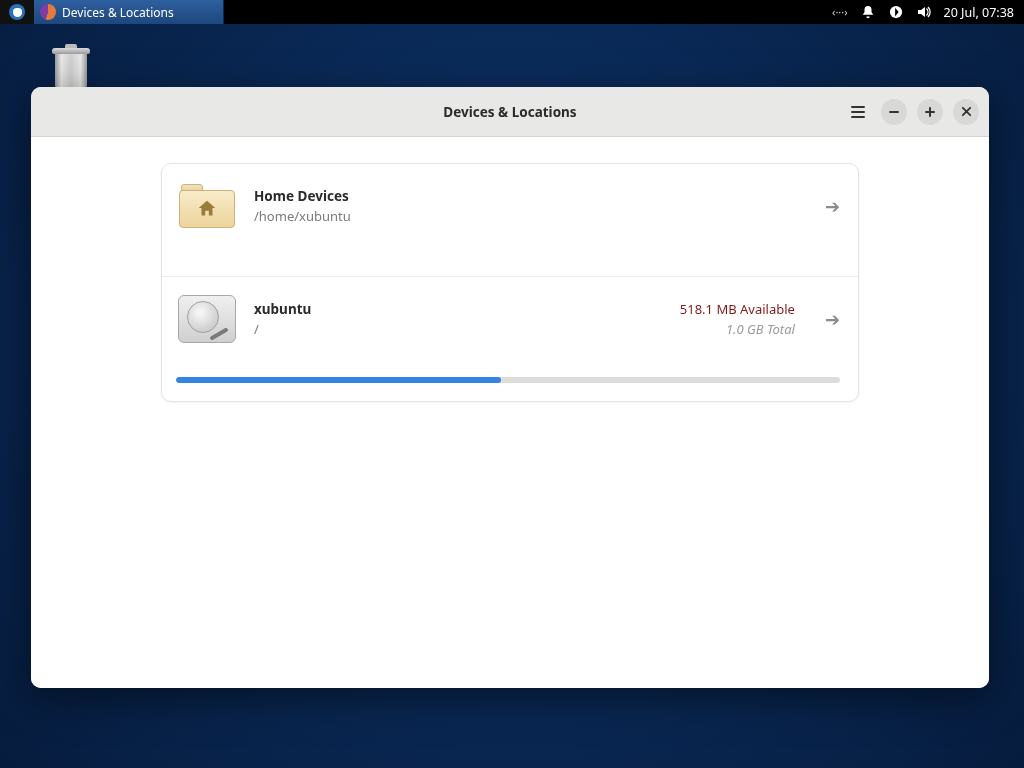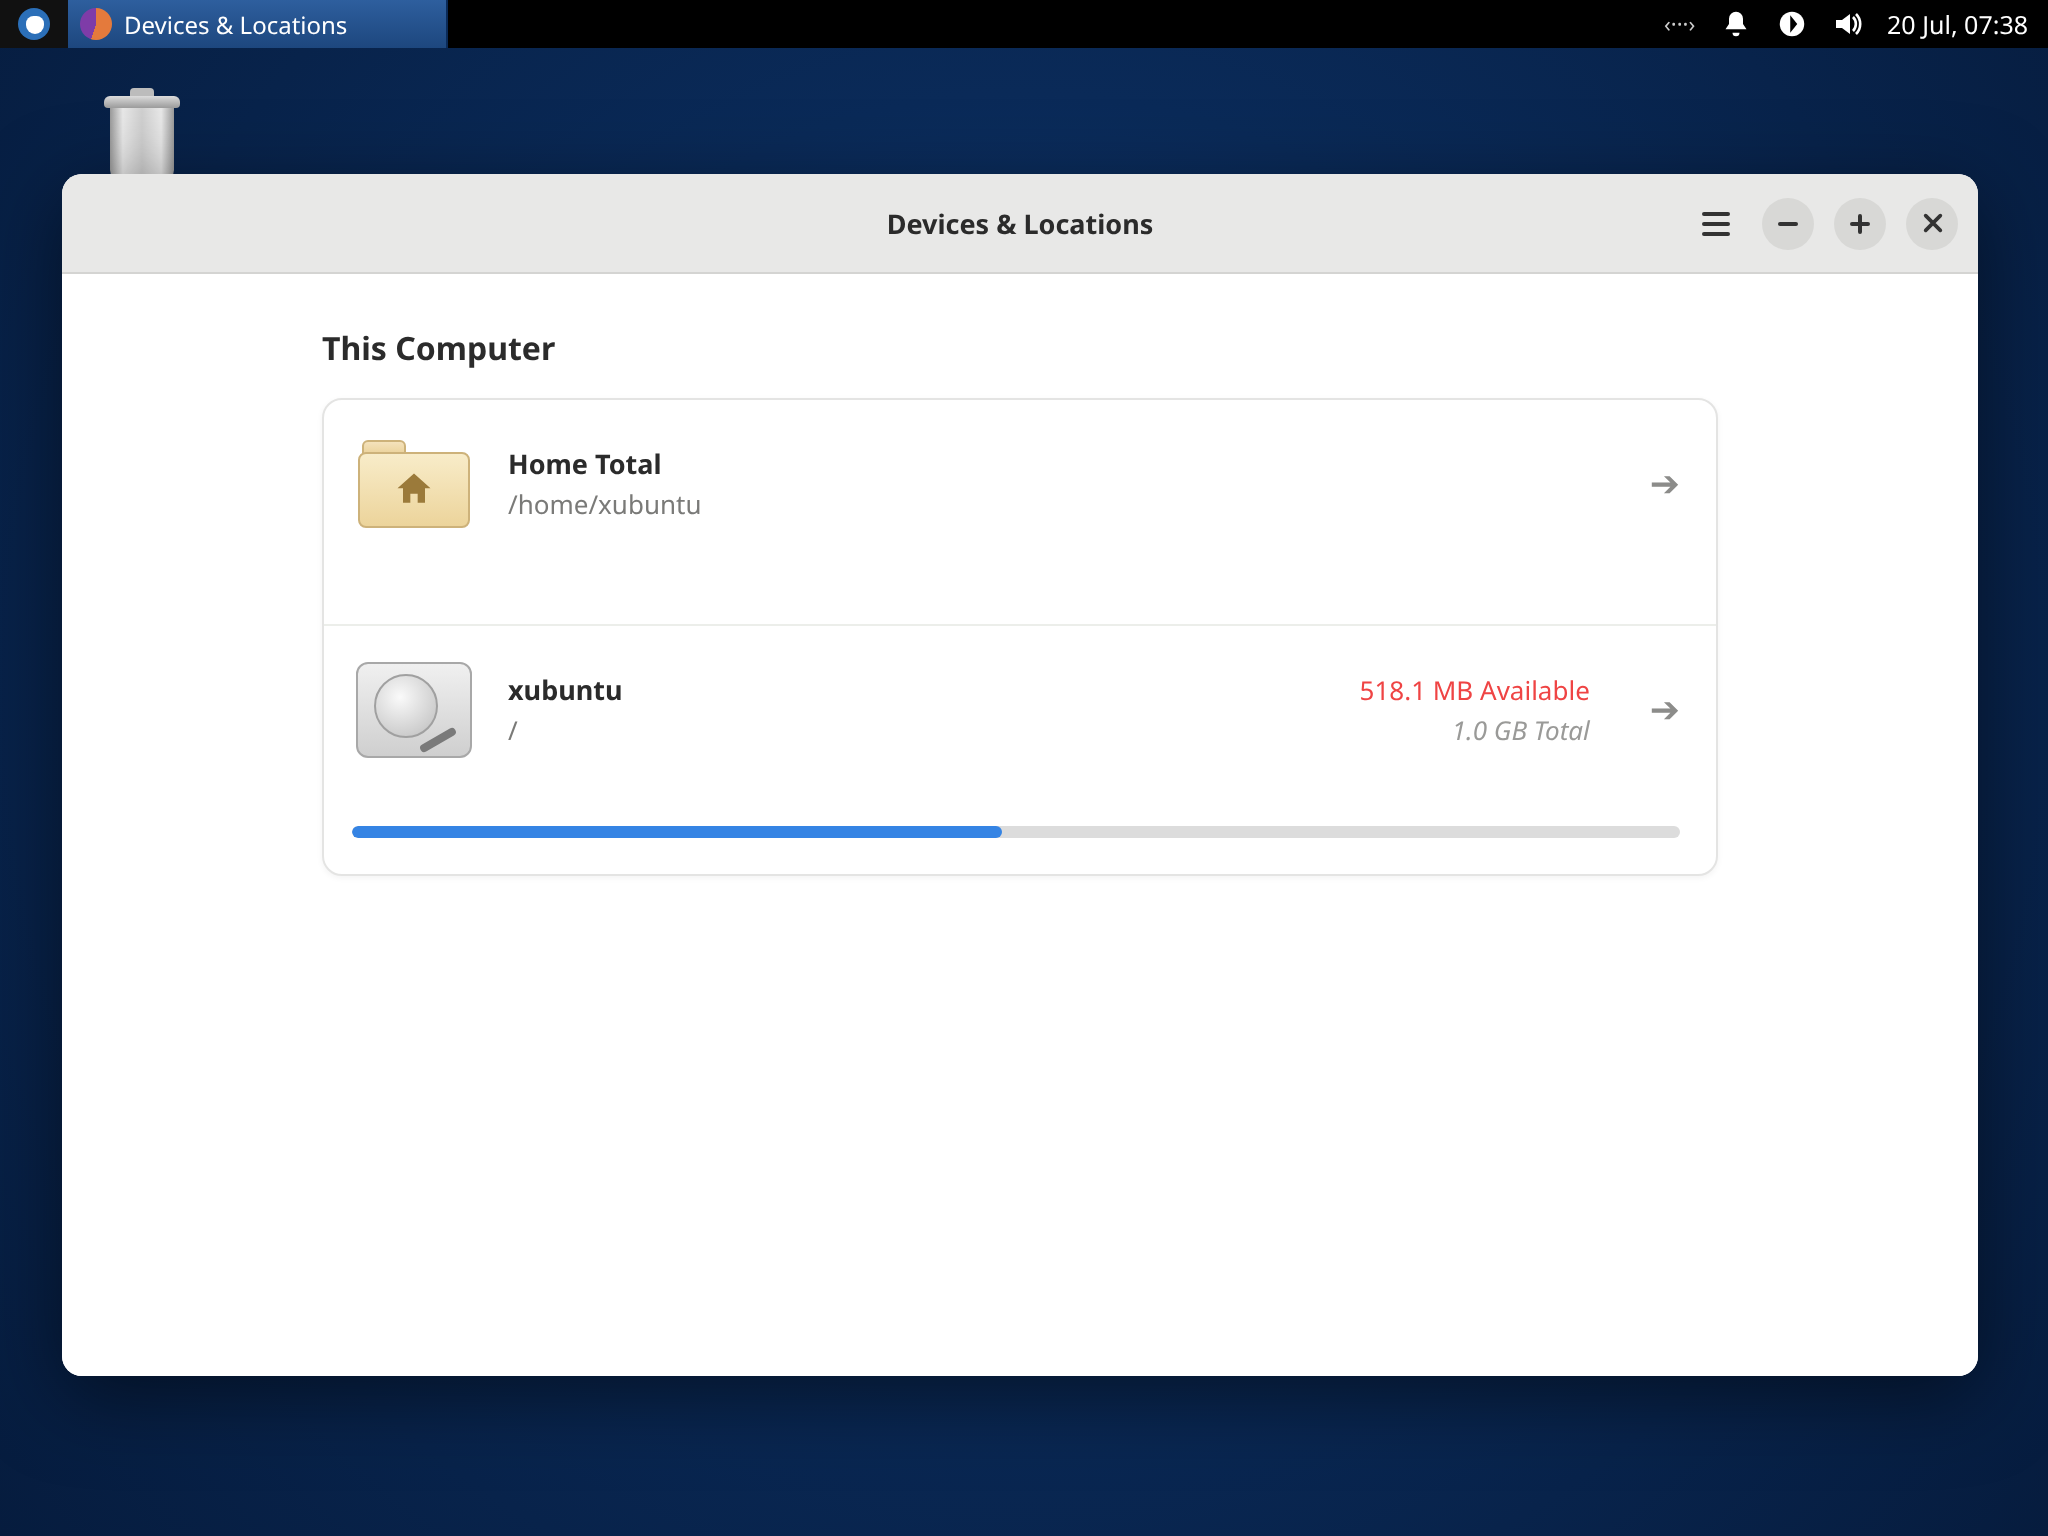--- a/index.html
+++ b/index.html
@@ -140,21 +140,21 @@
     padding: 14px 18px 14px 14px;
     gap: 16px;
     cursor: pointer;
   }
   .row + .row { border-top: 1px solid #eceeea; }
   .row-icon { width: 62px; height: 56px; display:flex; align-items:center; justify-content:center; flex-shrink:0; }
   .row-main { flex: 1; min-width: 0; }
   .row-title { font-size: 13.5px; font-weight: 700; color: #2b2b2b; }
   .row-sub   { font-size: 13px; color: #7a7a78; margin-top: 2px; }
   .row-right { text-align: right; font-size: 13px; }
-  .row-right .avail { color: #ef4444; }
+  .row-right .avail { color: #7f1d1d; }
   .row-right .total { color: #9a9a98; margin-top: 2px; font-style: italic; }
   .arrow {
     color: #8c8c8a; font-size: 18px;
     margin-left: 14px;
   }
 
   .disk-row { flex-wrap: wrap; padding-bottom: 18px; margin-top: 28px; }
   .disk-row .progress-wrap {
     flex-basis: 100%;
     margin-top: 14px;
@@ -271,37 +271,36 @@
       </div>
       <div class="ctrl-btn close">
         <svg viewBox="0 0 12 12" width="11" height="11">
             <path d="M2 2l8 8M10 2l-8 8" stroke="#333" stroke-width="2" stroke-linecap="round"></path>
           </svg>
       </div>
     </div>
   </div>
 
   <div class="content">
-    <div class="section-title">This Computer</div>
 
     <div class="card">
 
       <div class="row">
         <div class="row-icon">
           <div class="folder">
             <div class="folder-tab"></div>
             <div class="folder-body">
               <svg viewBox="0 0 24 24">
                   <path d="M12 3l9 8h-3v8h-4v-5h-4v5H6v-8H3z"></path>
                 </svg>
             </div>
           </div>
         </div>
         <div class="row-main">
-          <div class="row-title">Home Total</div>
+          <div class="row-title">Home Devices</div>
           <div class="row-sub">/home/xubuntu</div>
         </div>
         <div class="arrow">➔</div>
       </div>
 
       <div class="row disk-row">
         <div class="row-icon">
           <div class="hdd"></div>
         </div>
         <div class="row-main">

